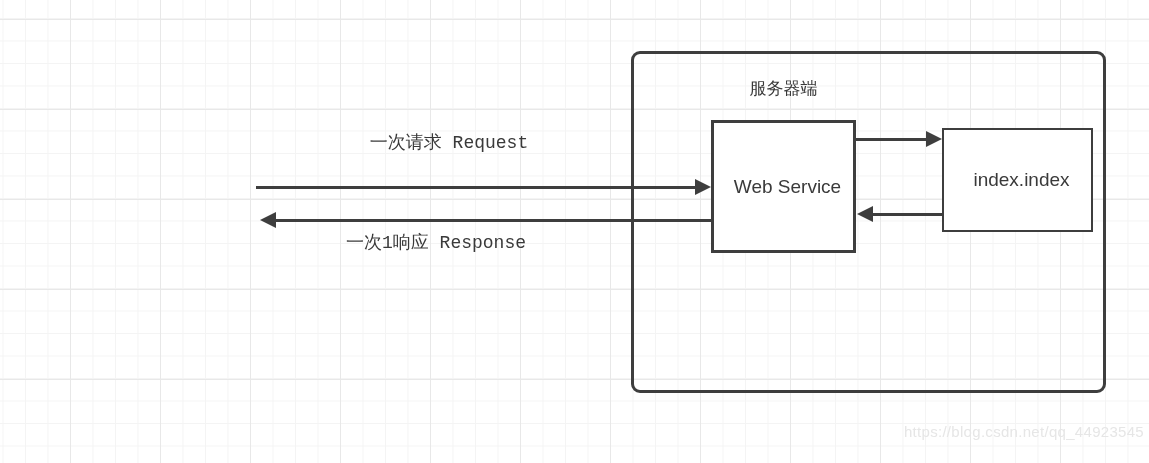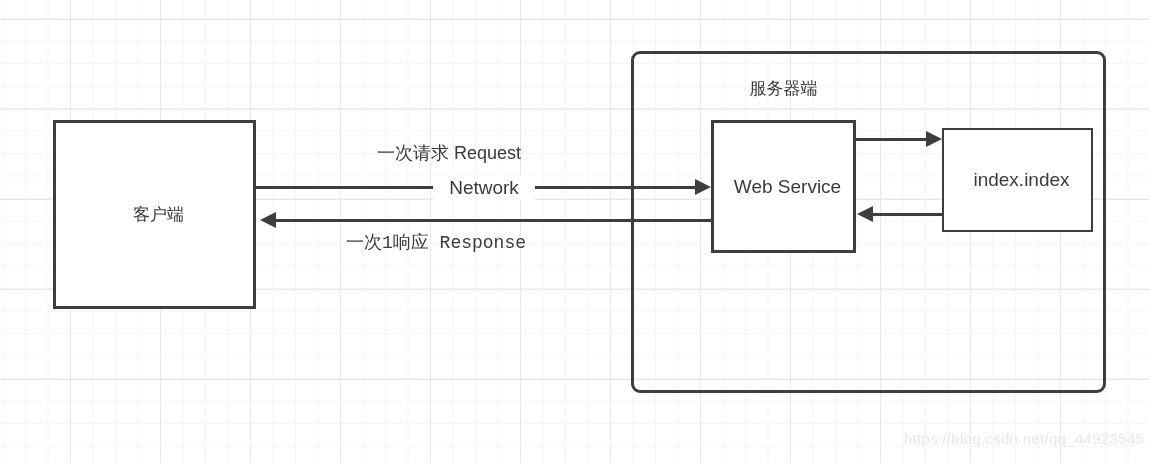--- a/index.html
+++ b/index.html
@@ -53,43 +53,40 @@
   .arrowhead.right{border-top:8px solid transparent;border-bottom:8px solid transparent;border-left:16px solid var(--stroke);}
   .arrowhead.left{border-top:8px solid transparent;border-bottom:8px solid transparent;border-right:16px solid var(--stroke);}
 
   .flow-label{
     position:absolute;
     color:var(--text);
     font-size:18px;
     text-align:center;
     white-space:nowrap;
   }
-  .request-label{left:349px;top:141px;width:200px;}
+  .request-label{left:349px;top:130px;width:200px;font-family:Liberation Mono, monospace;}
   .network-label{
     left:433px;top:176px;width:102px;
     background:#fff;font-size:19px;padding:1px 0;
   }
   .response-label{left:336px;top:230px;width:200px;font-family:Liberation Mono, monospace;}
 
   .watermark{
     position:absolute;
-    right:5px;bottom:16px;
+    right:5px;bottom:23px;
     color:var(--watermark);
     font-size:15px;
     letter-spacing:.3px;
   }
 </style>
 </head>
 <body>
 
 <div class="canvas">
 
-  <div class="box client-box">
-    <span>客户端</span>
-  </div>
 
   <div class="box server-box"></div>
   <div class="server-title">服务器端</div>
 
   <div class="hline" style="left:256px;top:186px;width:441px;"></div>
   <div class="arrowhead right" style="left:695px;top:179px;"></div>
 
   <div class="hline" style="left:276px;top:219px;width:435px;"></div>
   <div class="arrowhead left" style="left:260px;top:212px;"></div>
 
@@ -101,18 +98,17 @@
     <span>index.index</span>
   </div>
 
   <div class="hline" style="left:856px;top:138px;width:70px;"></div>
   <div class="arrowhead right" style="left:926px;top:131px;"></div>
 
   <div class="hline" style="left:873px;top:213px;width:69px;"></div>
   <div class="arrowhead left" style="left:857px;top:206px;"></div>
 
   <div class="flow-label request-label">一次请求 Request</div>
-  <div class="flow-label network-label">Network</div>
   <div class="flow-label response-label">一次1响应 Response</div>
 
   <div class="watermark">https://blog.csdn.net/qq_44923545</div>
 
 </div>
 
 </body></html>

